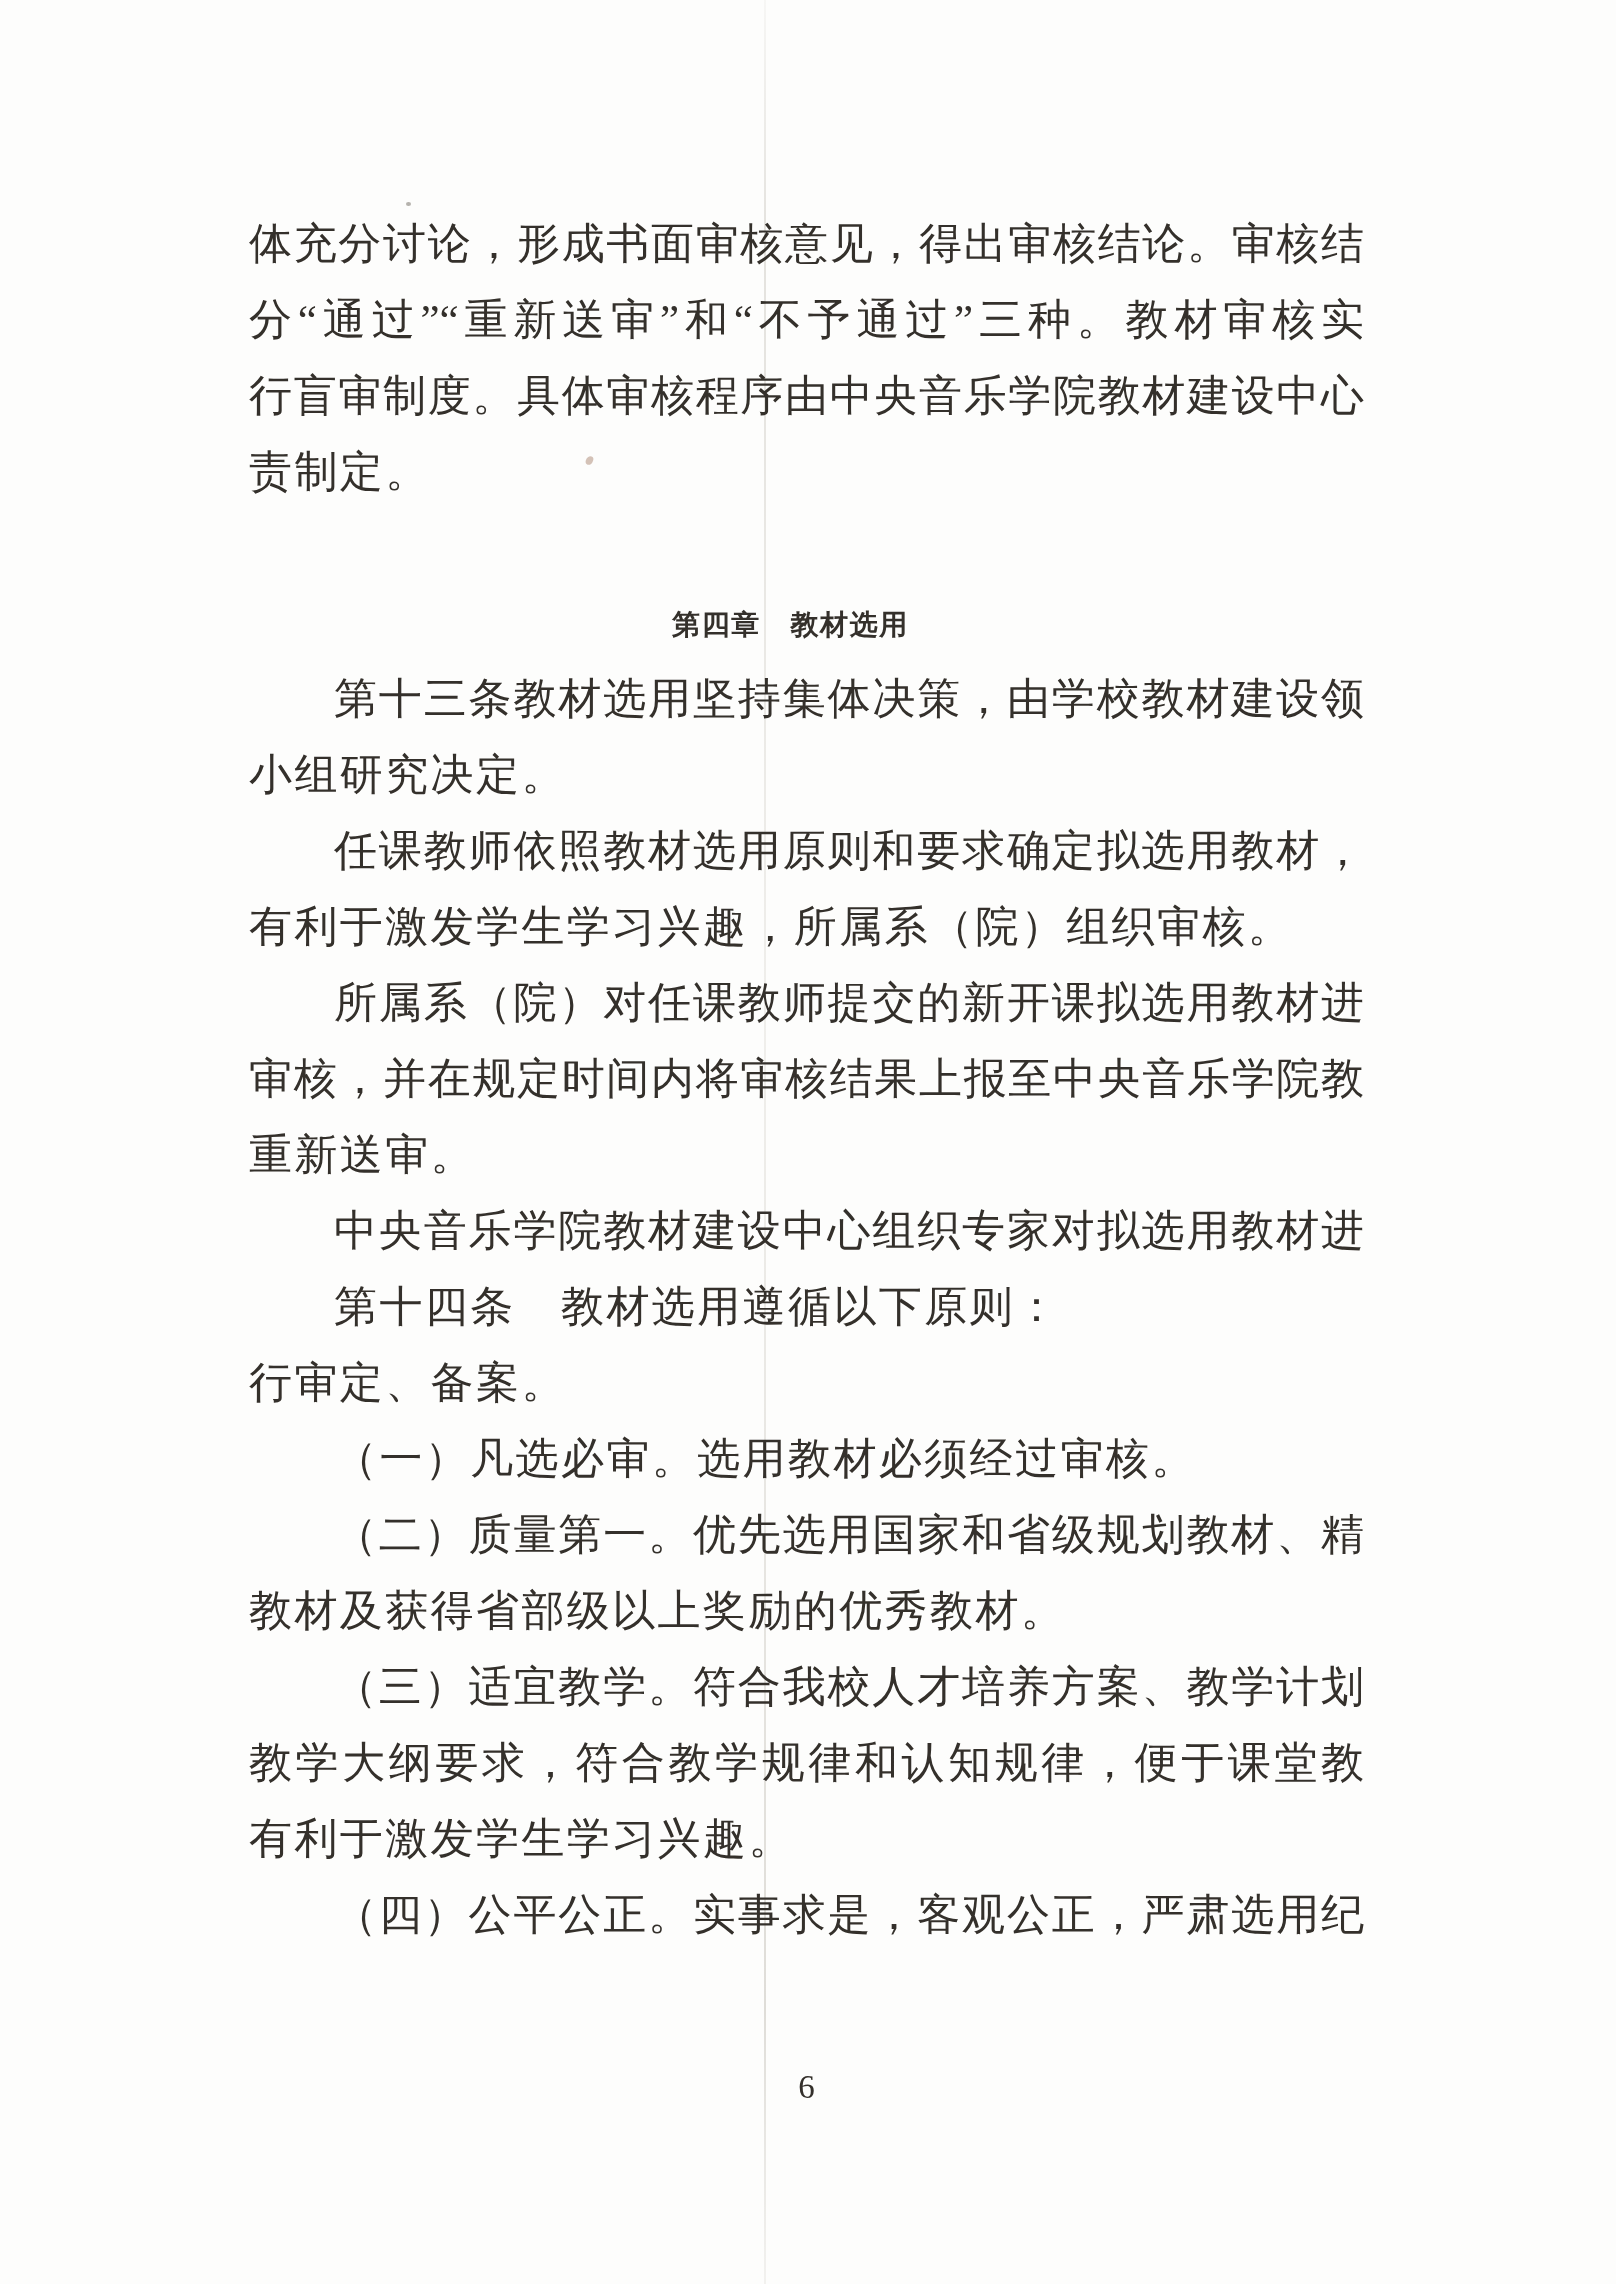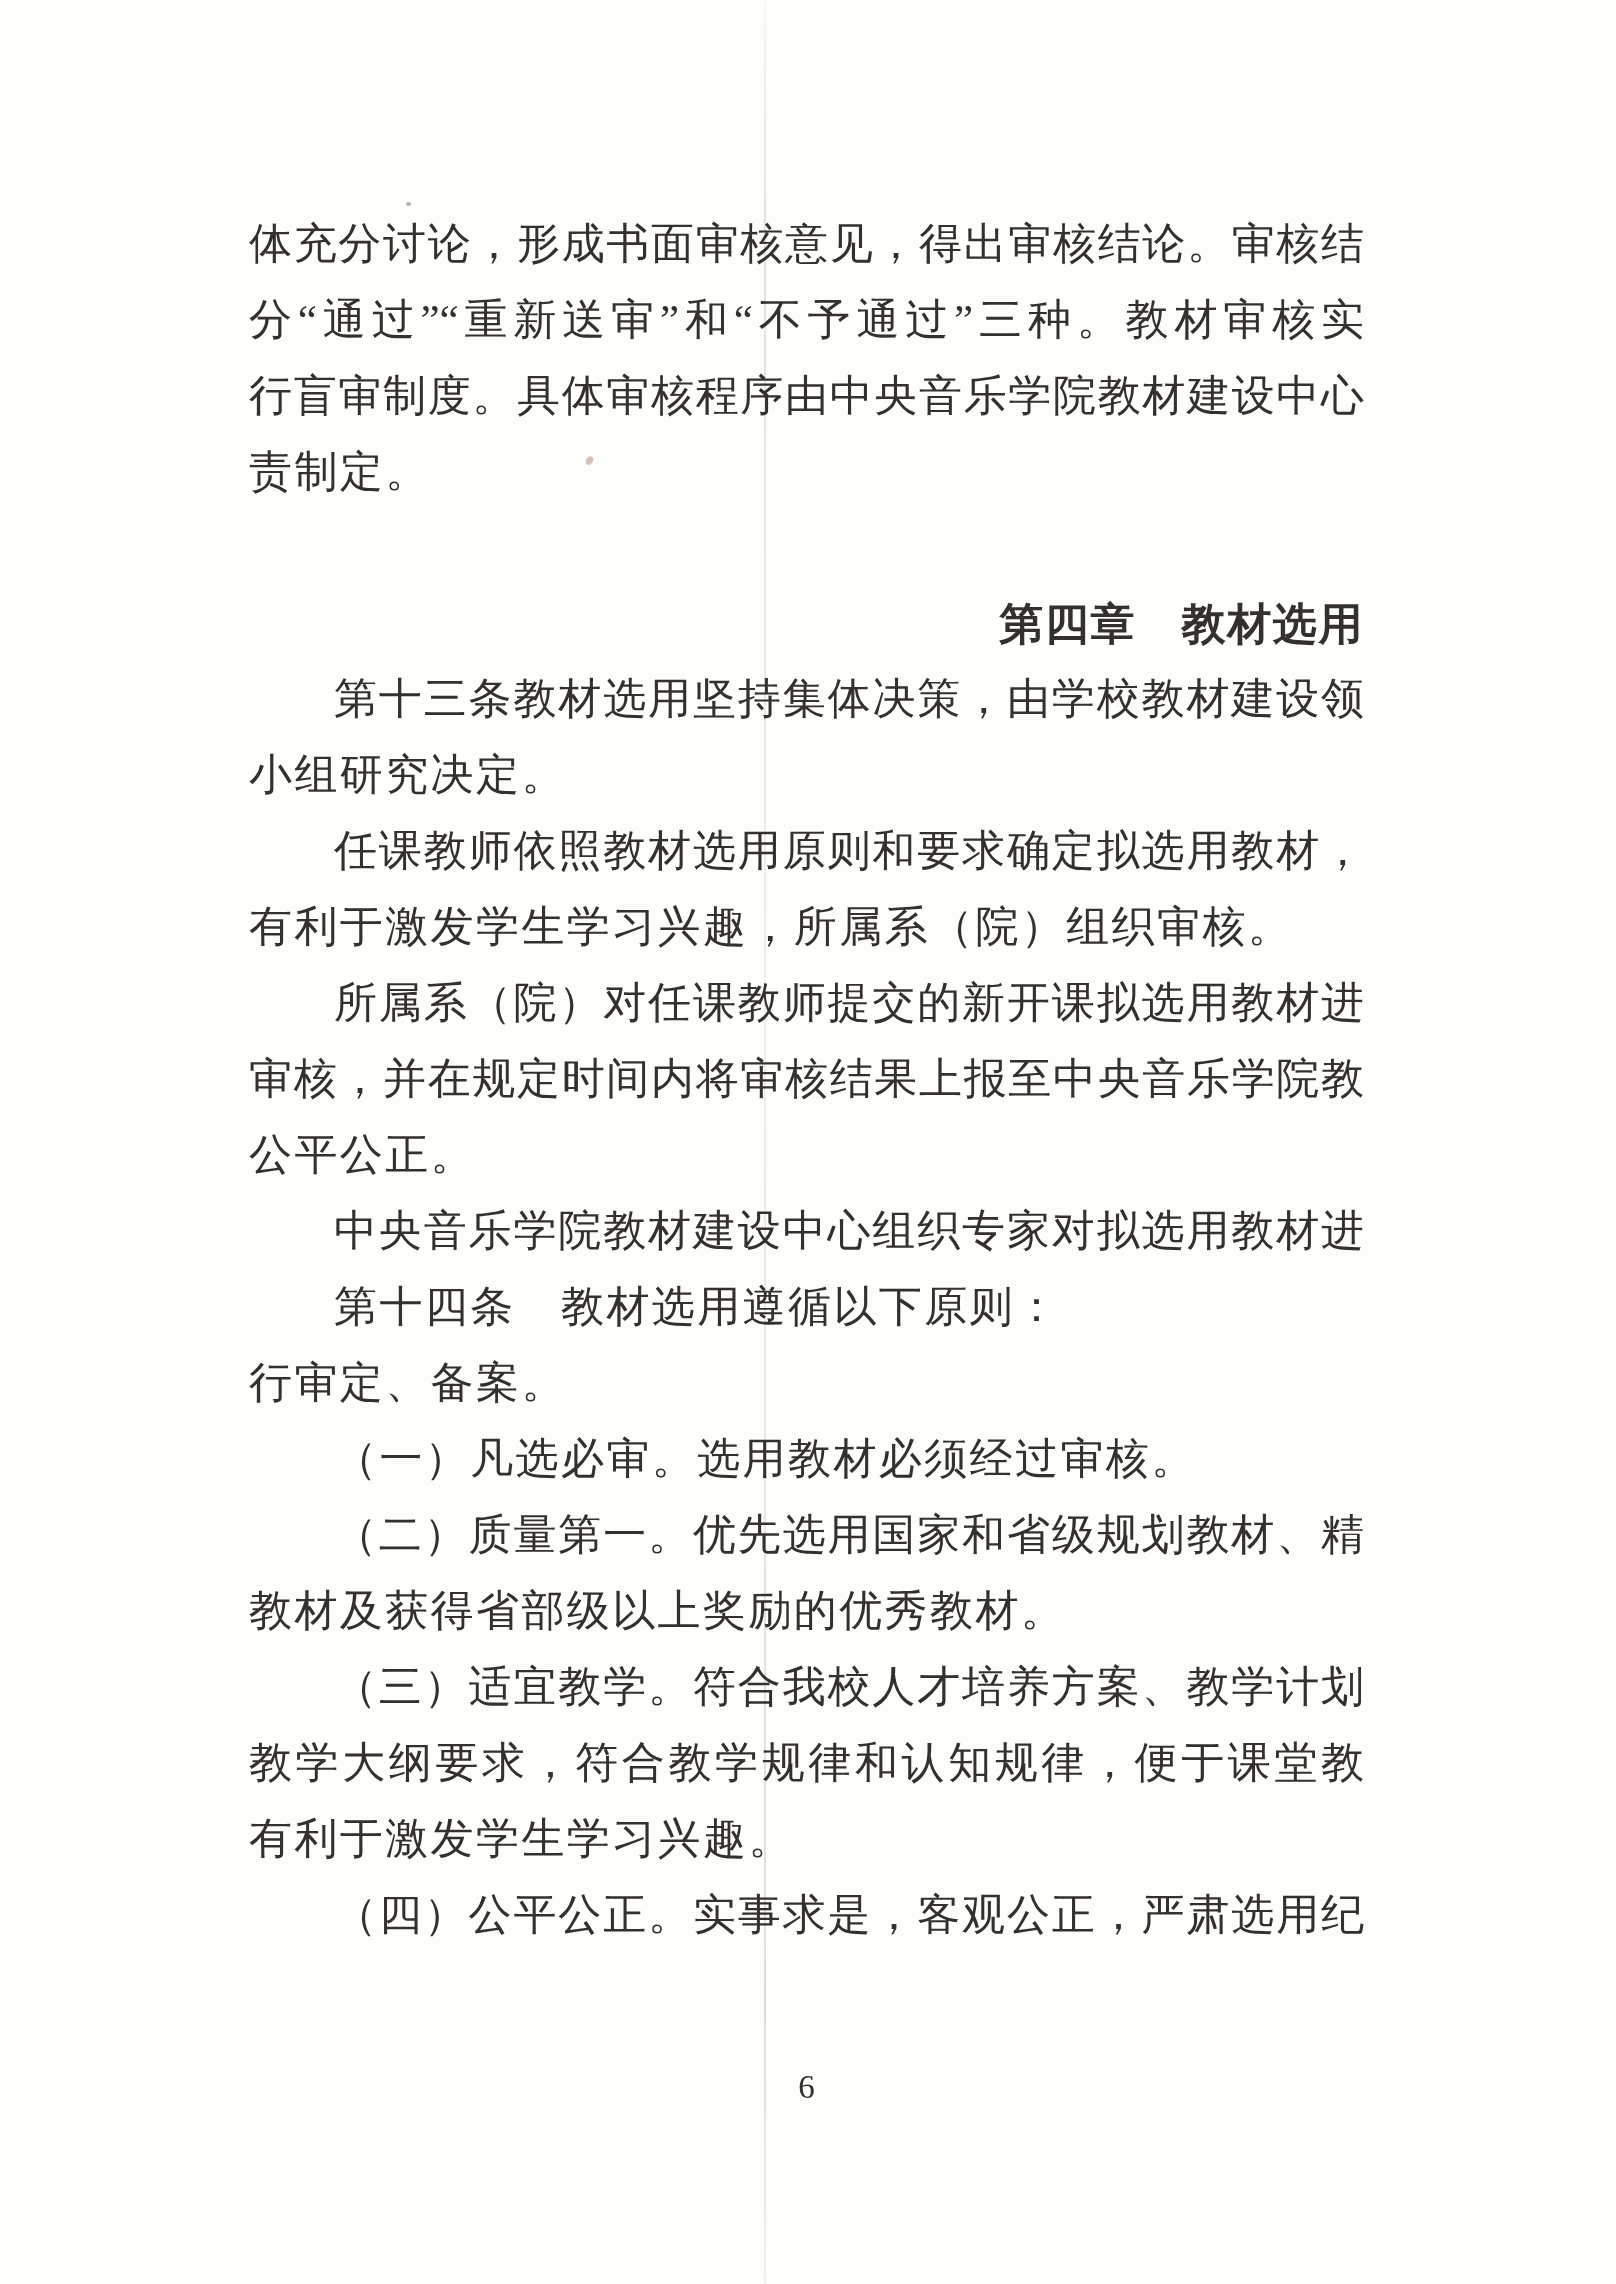--- a/index.html
+++ b/index.html
@@ -36,24 +36,24 @@
     letter-spacing:0;
     white-space:normal;
     text-align:justify;
     text-align-last:justify;
     text-justify:distribute;
     overflow:hidden;
   }
   .line.ind{text-indent:85px;}
   .b{font-weight:normal;}
   .heading{
-    position:absolute;top:587px;left:249px;width:1115px;
+    position:absolute;top:587px;left:233px;width:1115px;
     height:76px;line-height:76px;
-    font-size:44px;font-weight:bold;letter-spacing:1.6px;
-    text-align:right;
+    font-size:28px;font-weight:bold;letter-spacing:1.6px;
+    text-align:center;
   }
   .pagenum{
     position:absolute;top:2062px;left:249px;width:1115px;
     height:51px;line-height:51px;
     font-size:33px;letter-spacing:0;
     text-align:center;
     font-family:"Liberation Serif", serif;
   }
   .speck{position:absolute;pointer-events:none;}
   .speck-1{left:406px;top:202px;width:4.7px;height:4px;border-radius:50%;
@@ -80,21 +80,21 @@
 
   <div class="heading">第四章　教材选用</div>
 
   <div class="textcol" id="chapter-body">
       <div class="line j ind"><span class="b">第十三条</span><span class="">教材选用坚持集体决策，由学校教材建设领导</span></div>
       <div class="line"><span class="">小组研究决定。</span></div>
       <div class="line j ind"><span class="">任课教师依照教材选用原则和要求确定拟选用教材，向</span></div>
       <div class="line"><span class="">有利于激发学生学习兴趣，所属系（院）组织审核。</span></div>
       <div class="line j ind"><span class="">所属系（院）对任课教师提交的新开课拟选用教材进行</span></div>
       <div class="line j"><span class="">审核，并在规定时间内将审核结果上报至中央音乐学院教材</span></div>
-      <div class="line"><span class="">公平公正。</span></div>
+      <div class="line"><span class="">重新送审。</span></div>
       <div class="line j ind"><span class="">中央音乐学院教材建设中心组织专家对拟选用教材进</span></div>
       <div class="line ind"><span class="b">第十四条</span><span class="">　教材选用遵循以下原则：</span></div>
       <div class="line"><span class="">行审定、备案。</span></div>
       <div class="line ind"><span class="">（一）凡选必审。选用教材必须经过审核。</span></div>
       <div class="line j ind"><span class="">（二）质量第一。优先选用国家和省级规划教材、精品</span></div>
       <div class="line"><span class="">教材及获得省部级以上奖励的优秀教材。</span></div>
       <div class="line j ind"><span class="">（三）适宜教学。符合我校人才培养方案、教学计划和</span></div>
       <div class="line j"><span class="">教学大纲要求，符合教学规律和认知规律，便于课堂教学，</span></div>
       <div class="line"><span class="">有利于激发学生学习兴趣。</span></div>
       <div class="line j ind"><span class="">（四）公平公正。实事求是，客观公正，严肃选用纪律</span></div>

